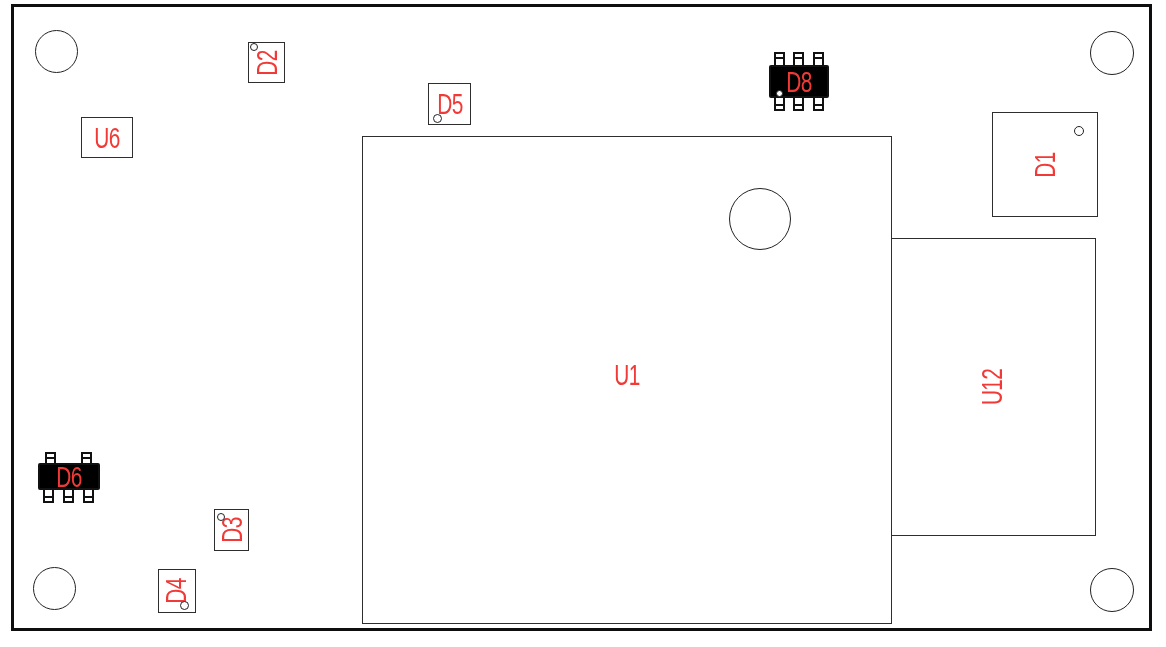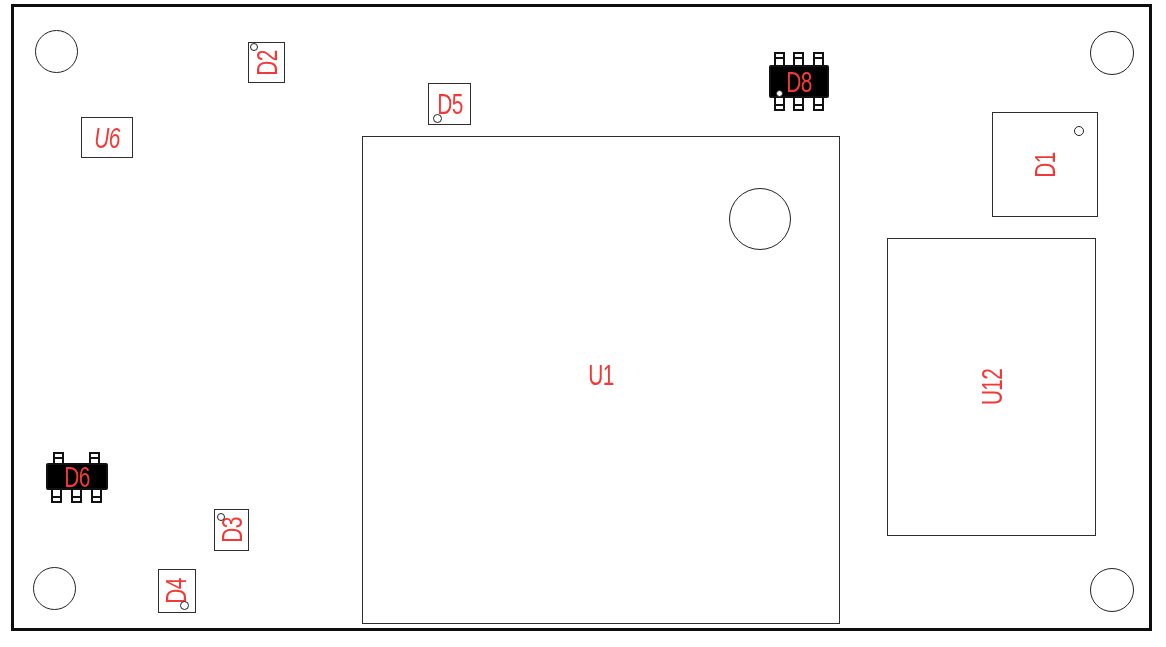--- a/index.html
+++ b/index.html
@@ -55,21 +55,21 @@
 <body>
 
 <div class="canvas">
   <div class="board">
 
     <div class="hole" style="left:20.5px;top:22.5px;width:43px;height:43px;"></div>
     <div class="hole" style="left:1075.5px;top:23.5px;width:44px;height:44px;"></div>
     <div class="hole" style="left:18.5px;top:559.5px;width:43px;height:43px;"></div>
     <div class="hole" style="left:1075.5px;top:560.5px;width:44px;height:44px;"></div>
 
-    <div class="comp" style="left:67px;top:110px;width:52px;height:41px;font-style:italic;">
+    <div class="comp" style="left:67px;top:110px;width:52px;height:41px;">
       <span class="des">U6</span>
     </div>
 
     <div class="comp" style="left:234px;top:35px;width:37px;height:41px;">
       <div class="pinmark" style="left:0.5px;top:-0.5px;width:8px;height:8px;"></div>
       <span class="des rot">D2</span>
     </div>
 
     <div class="comp" style="left:414px;top:76px;width:43px;height:42px;">
       <div class="pinmark" style="left:3.5px;top:29.5px;width:9px;height:9px;"></div>
@@ -93,26 +93,26 @@
     <div class="comp" style="left:978px;top:105px;width:106px;height:105px;">
       <div class="pinmark" style="left:81px;top:12.5px;width:10px;height:10px;"></div>
       <span class="des rot">D1</span>
     </div>
 
     <div class="comp" style="left:873px;top:231px;width:209px;height:298px;">
       <span class="des rot">U12</span>
     </div>
 
 
-    <div class="comp" style="left:348px;top:129px;width:478px;height:488px;">
+    <div class="comp" style="left:348px;top:129px;width:530px;height:488px;">
       <div class="pinmark" style="left:366px;top:51px;width:62px;height:62px;"></div>
       <span class="des" style="top:49%;">U1</span>
     </div>
 
-    <div class="sot" style="left:24px;top:445px;width:62px;height:51px;margin-left:8px;">
+    <div class="sot" style="left:24px;top:445px;width:62px;height:51px;">
       <div class="pin t" style="left:7px;top:0;width:11px;height:14px;"></div>
       <div class="pin t" style="left:43px;top:0;width:11px;height:14px;"></div>
       <div class="pin b" style="left:5px;top:36px;width:11px;height:15px;"></div>
       <div class="pin b" style="left:25px;top:36px;width:11px;height:15px;"></div>
       <div class="pin b" style="left:45px;top:36px;width:11px;height:15px;"></div>
       <div class="sot-body" style="left:0;top:11px;width:62px;height:27px;">
         <span class="des">D6</span>
       </div>
     </div>
 

